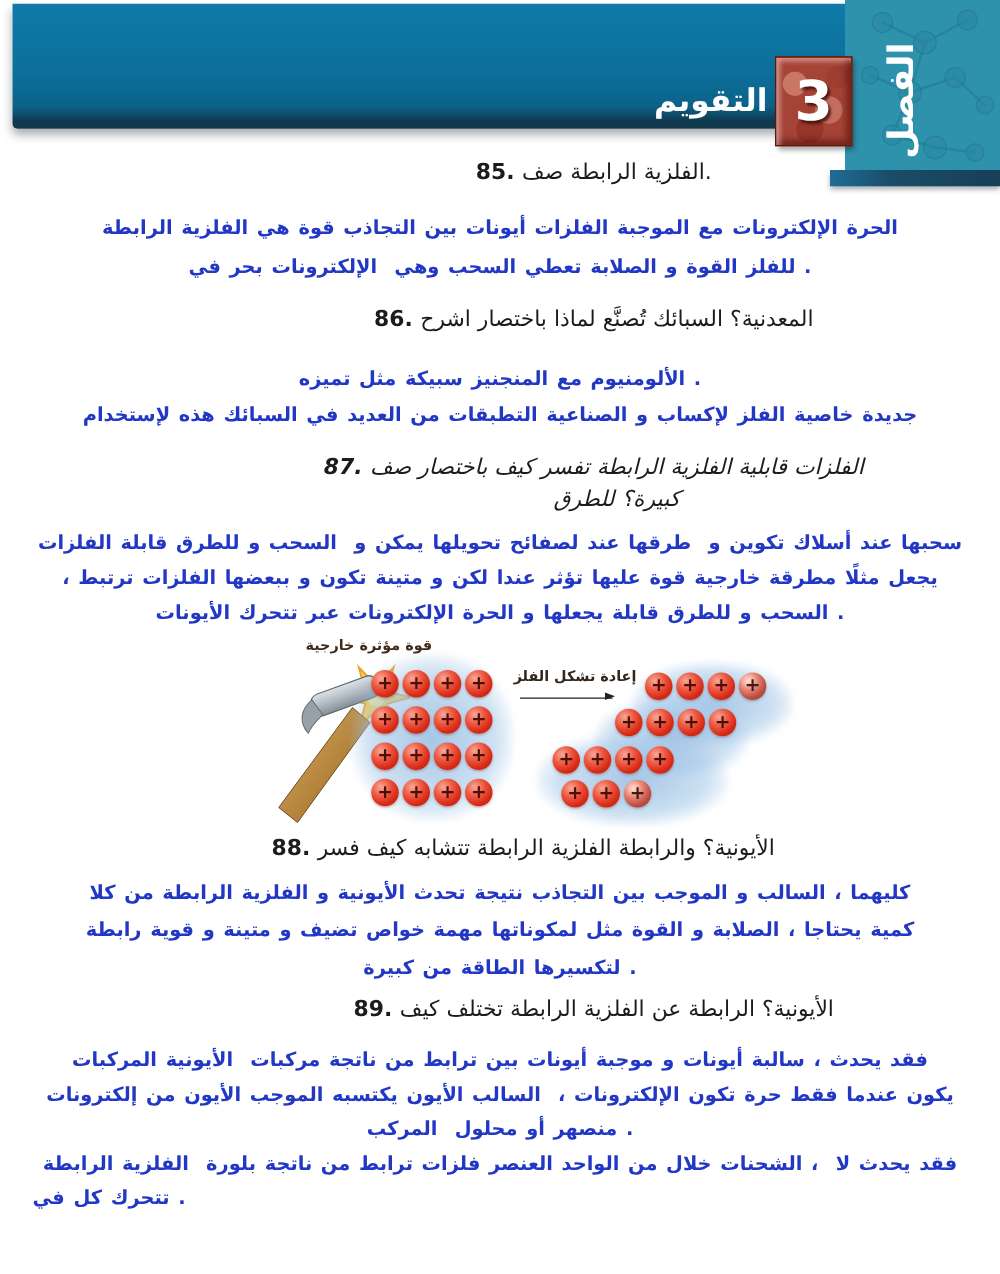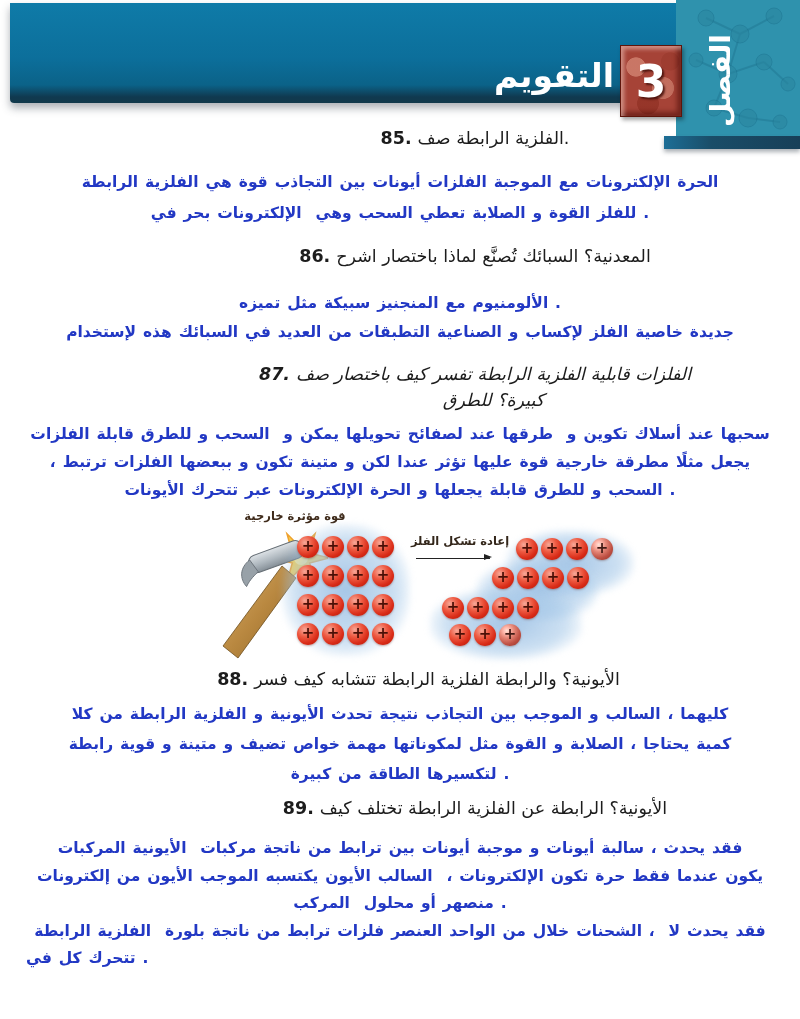--- a/index.html
+++ b/index.html
@@ -5,21 +5,21 @@
   html,body{margin:0;padding:0;}
   body{width:800px;height:1019px;position:relative;background:#ffffff;
        font-family:"DejaVu Sans", sans-serif;overflow:hidden;}
 
   
   .header{position:absolute;top:0;left:0;width:800px;height:160px;}
   .banner{position:absolute;left:10px;top:3px;width:666px;height:100px;
     background:linear-gradient(180deg,#0F7BA8 0%,#0C6F9B 55%,#0B6288 82%,#10394F 94%,#12394B 100%);
     box-shadow:0 5px 8px rgba(70,80,90,.45);border-bottom-left-radius:4px;}
   .banner-title{position:absolute;right:62px;bottom:8px;color:#ffffff;
-    font-size:33px;font-weight:bold;direction:rtl;}
+    font-size:25px;font-weight:bold;direction:rtl;}
   .sidebar{position:absolute;left:676px;top:0;width:124px;height:138px;
     background:#2F92AD;overflow:hidden;}
   .sidebar svg{position:absolute;left:0;top:0;}
   .chapter-label{position:absolute;left:28px;top:128px;width:95px;text-align:center;
     transform:rotate(-90deg);transform-origin:0 0;color:#ffffff;font-weight:bold;
     font-size:28px;direction:rtl;}
   .sidebar-edge{position:absolute;left:664px;top:136px;width:136px;height:13px;
     background:linear-gradient(90deg,#1D6E96 0%,#1A4D68 35%,#173F58 100%);
     box-shadow:0 3px 4px rgba(90,100,110,.5);}
   .chapter-box{position:absolute;left:620px;top:45px;width:60px;height:70px;

